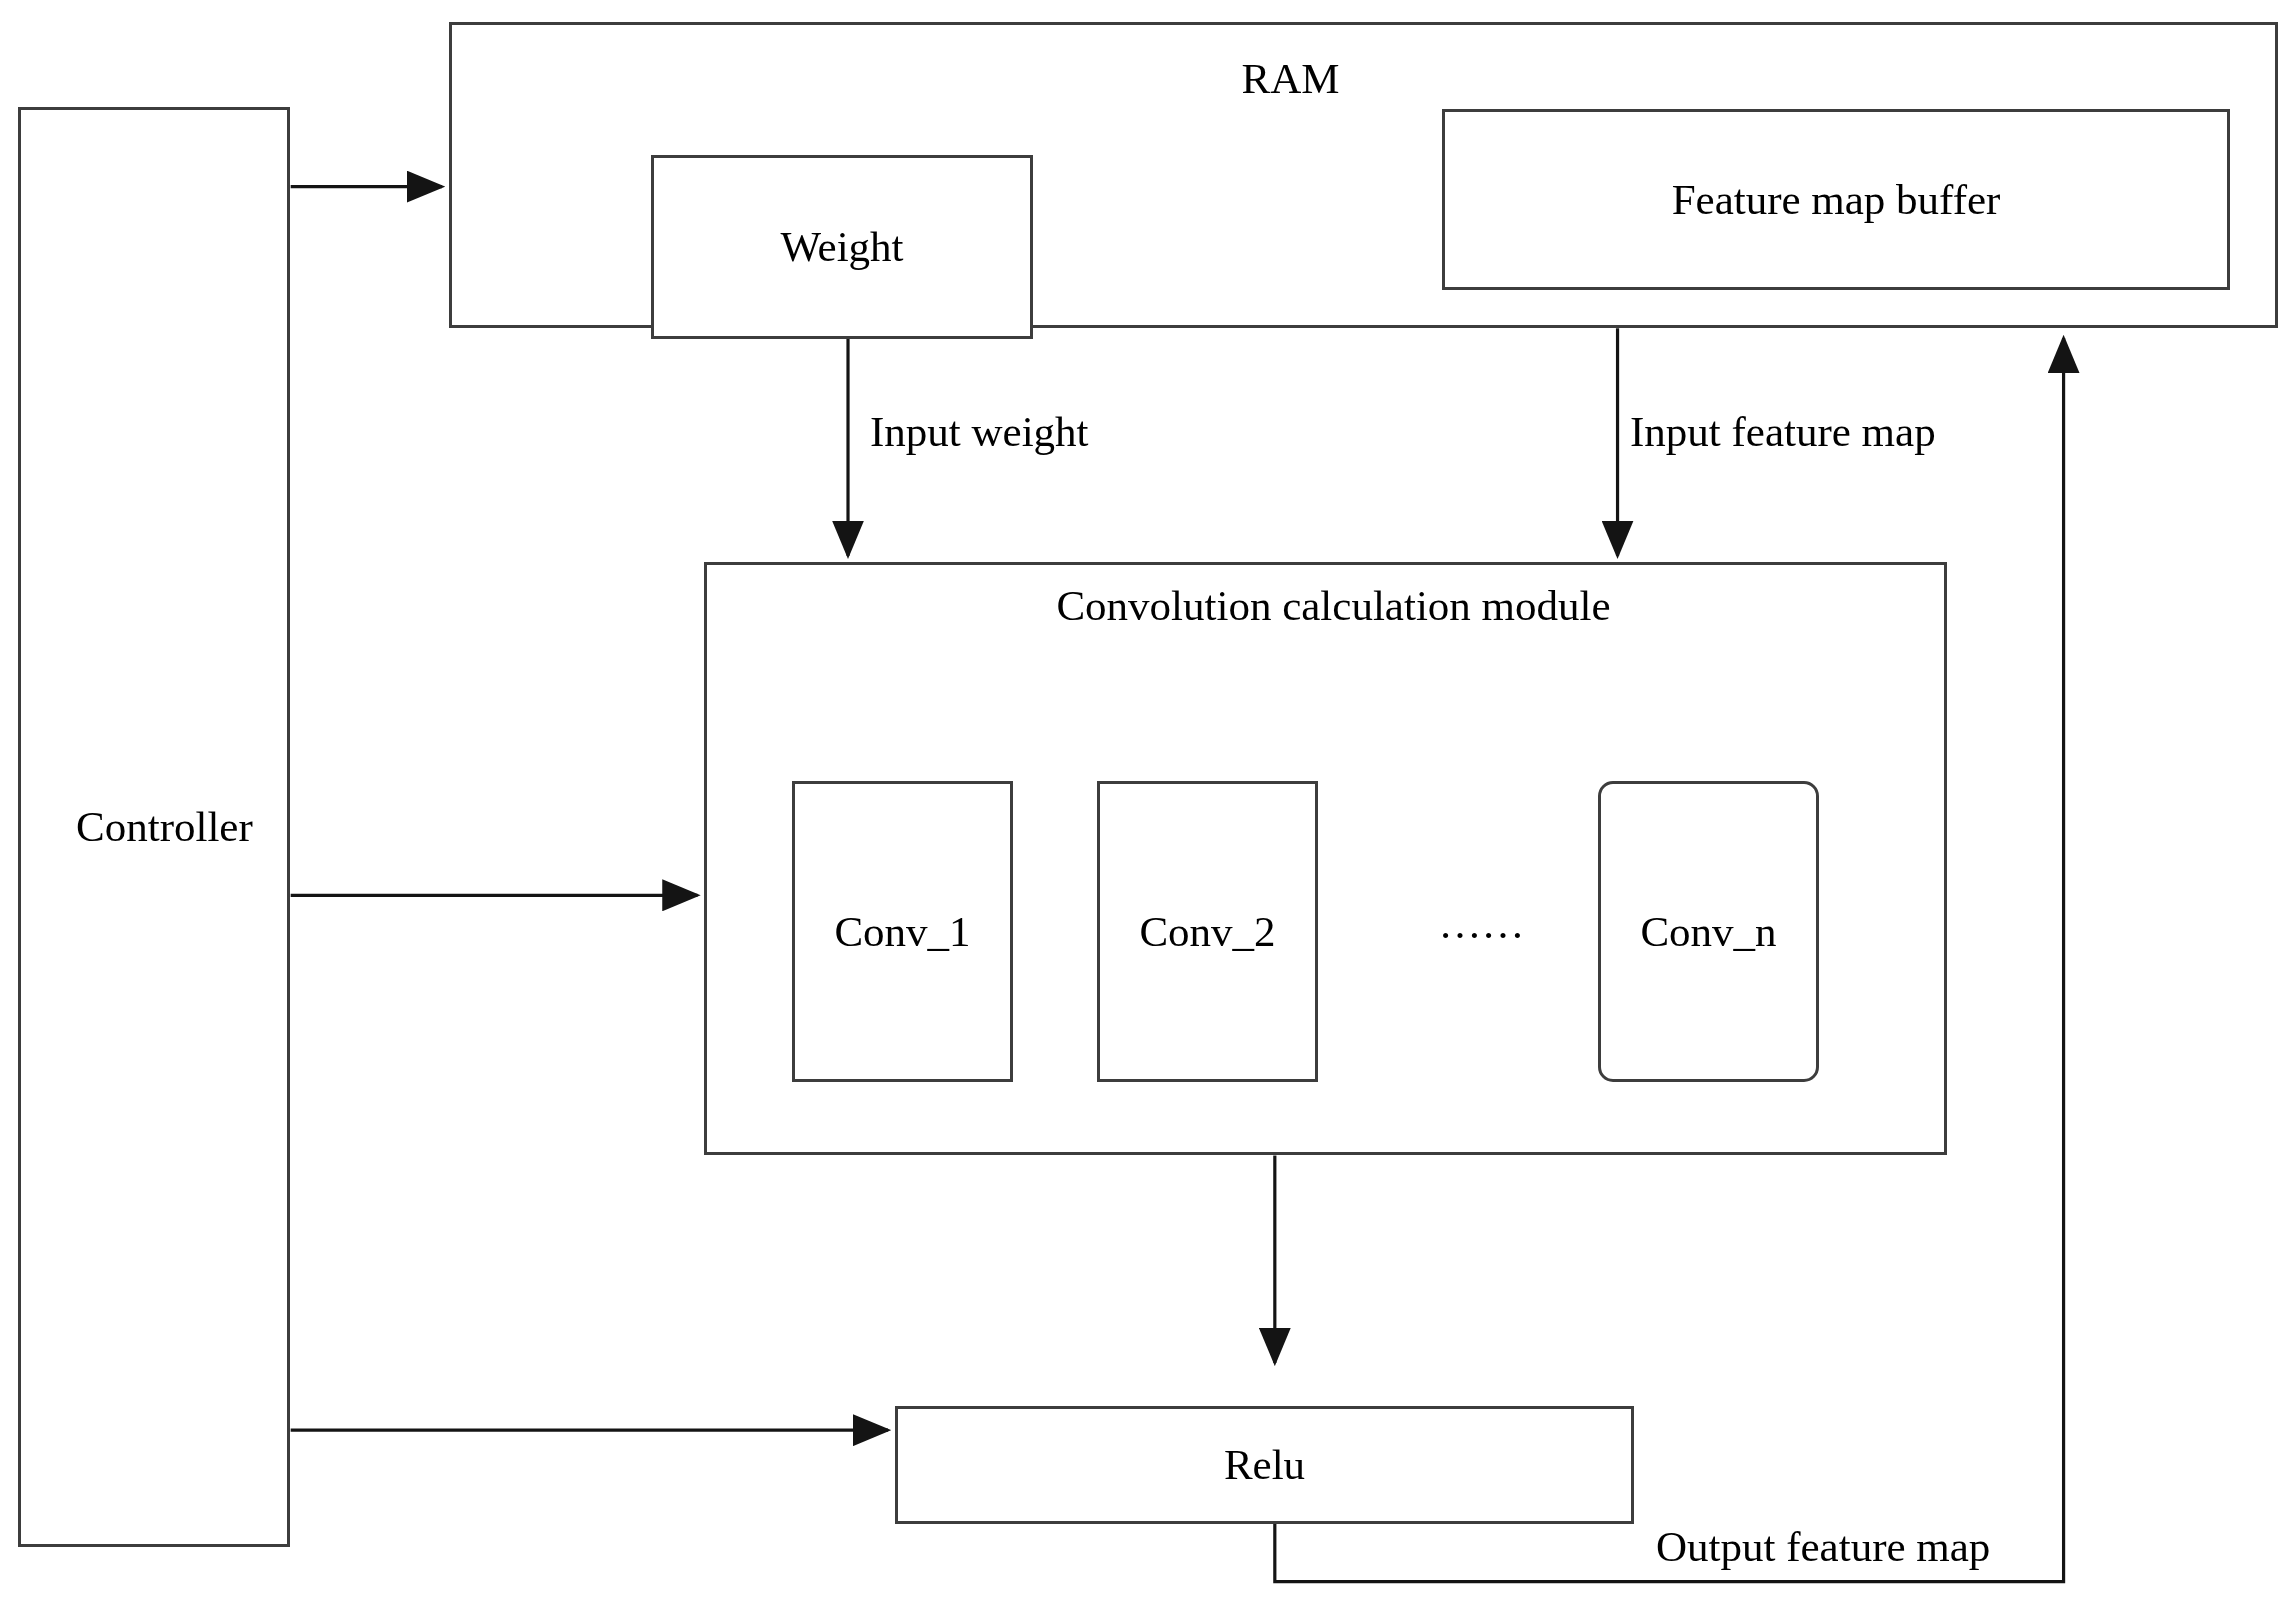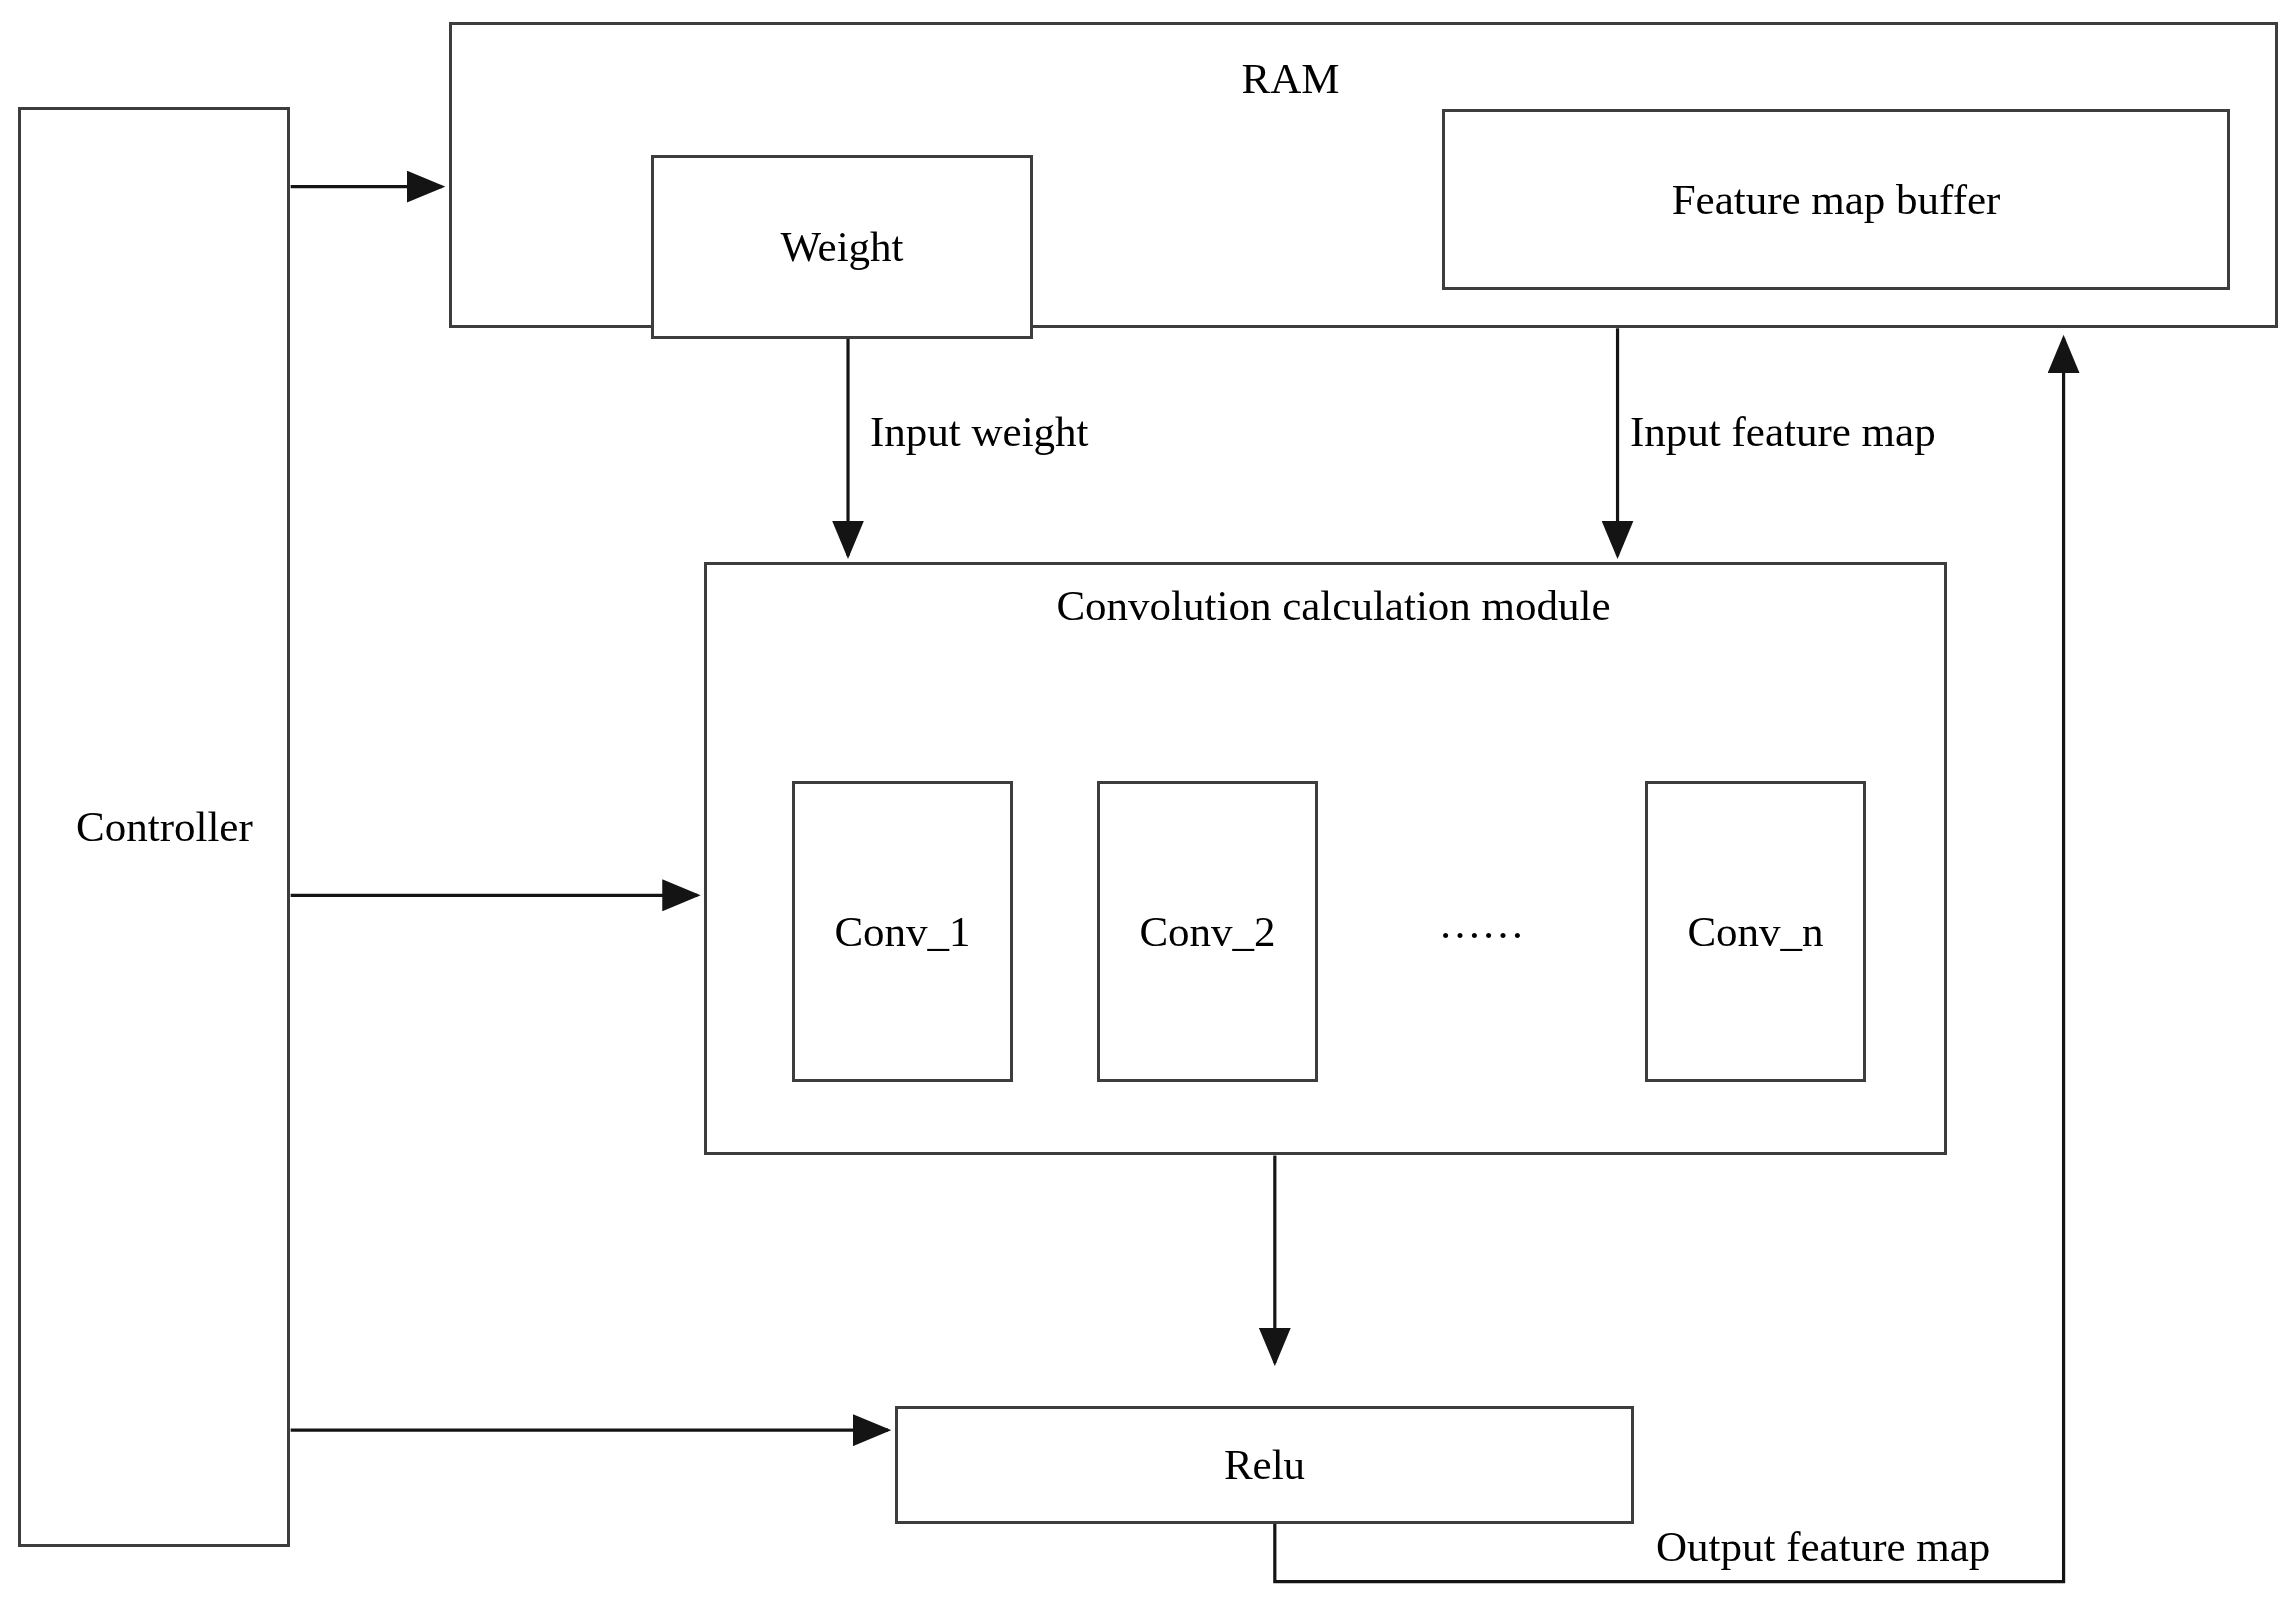--- a/index.html
+++ b/index.html
@@ -95,21 +95,21 @@
   <div class="box" style="left:792px; top:781px; width:221px; height:301px;">
     <span>Conv_1</span>
   </div>
 
   <div class="box" style="left:1097px; top:781px; width:221px; height:301px;">
     <span>Conv_2</span>
   </div>
 
   <div class="centered-title" style="left:1318px; top:901px; width:327px;">……</div>
 
-  <div class="box" style="left:1645px; top:781px; width:221px; height:301px;">
+  <div class="box" style="left:1598px; top:781px; width:221px; height:301px;border-radius:15px;">
     <span>Conv_n</span>
   </div>
 
   <div class="box" style="left:895px; top:1370px; width:739px; height:118px;margin-top:36px;">
     <span>Relu</span>
   </div>
 
   <div class="flabel" style="left:870px; top:409px;">Input weight</div>
   <div class="flabel" style="left:1630px; top:409px;">Input feature map</div>
   <div class="flabel" style="left:1656px; top:1524px;">Output feature map</div>

